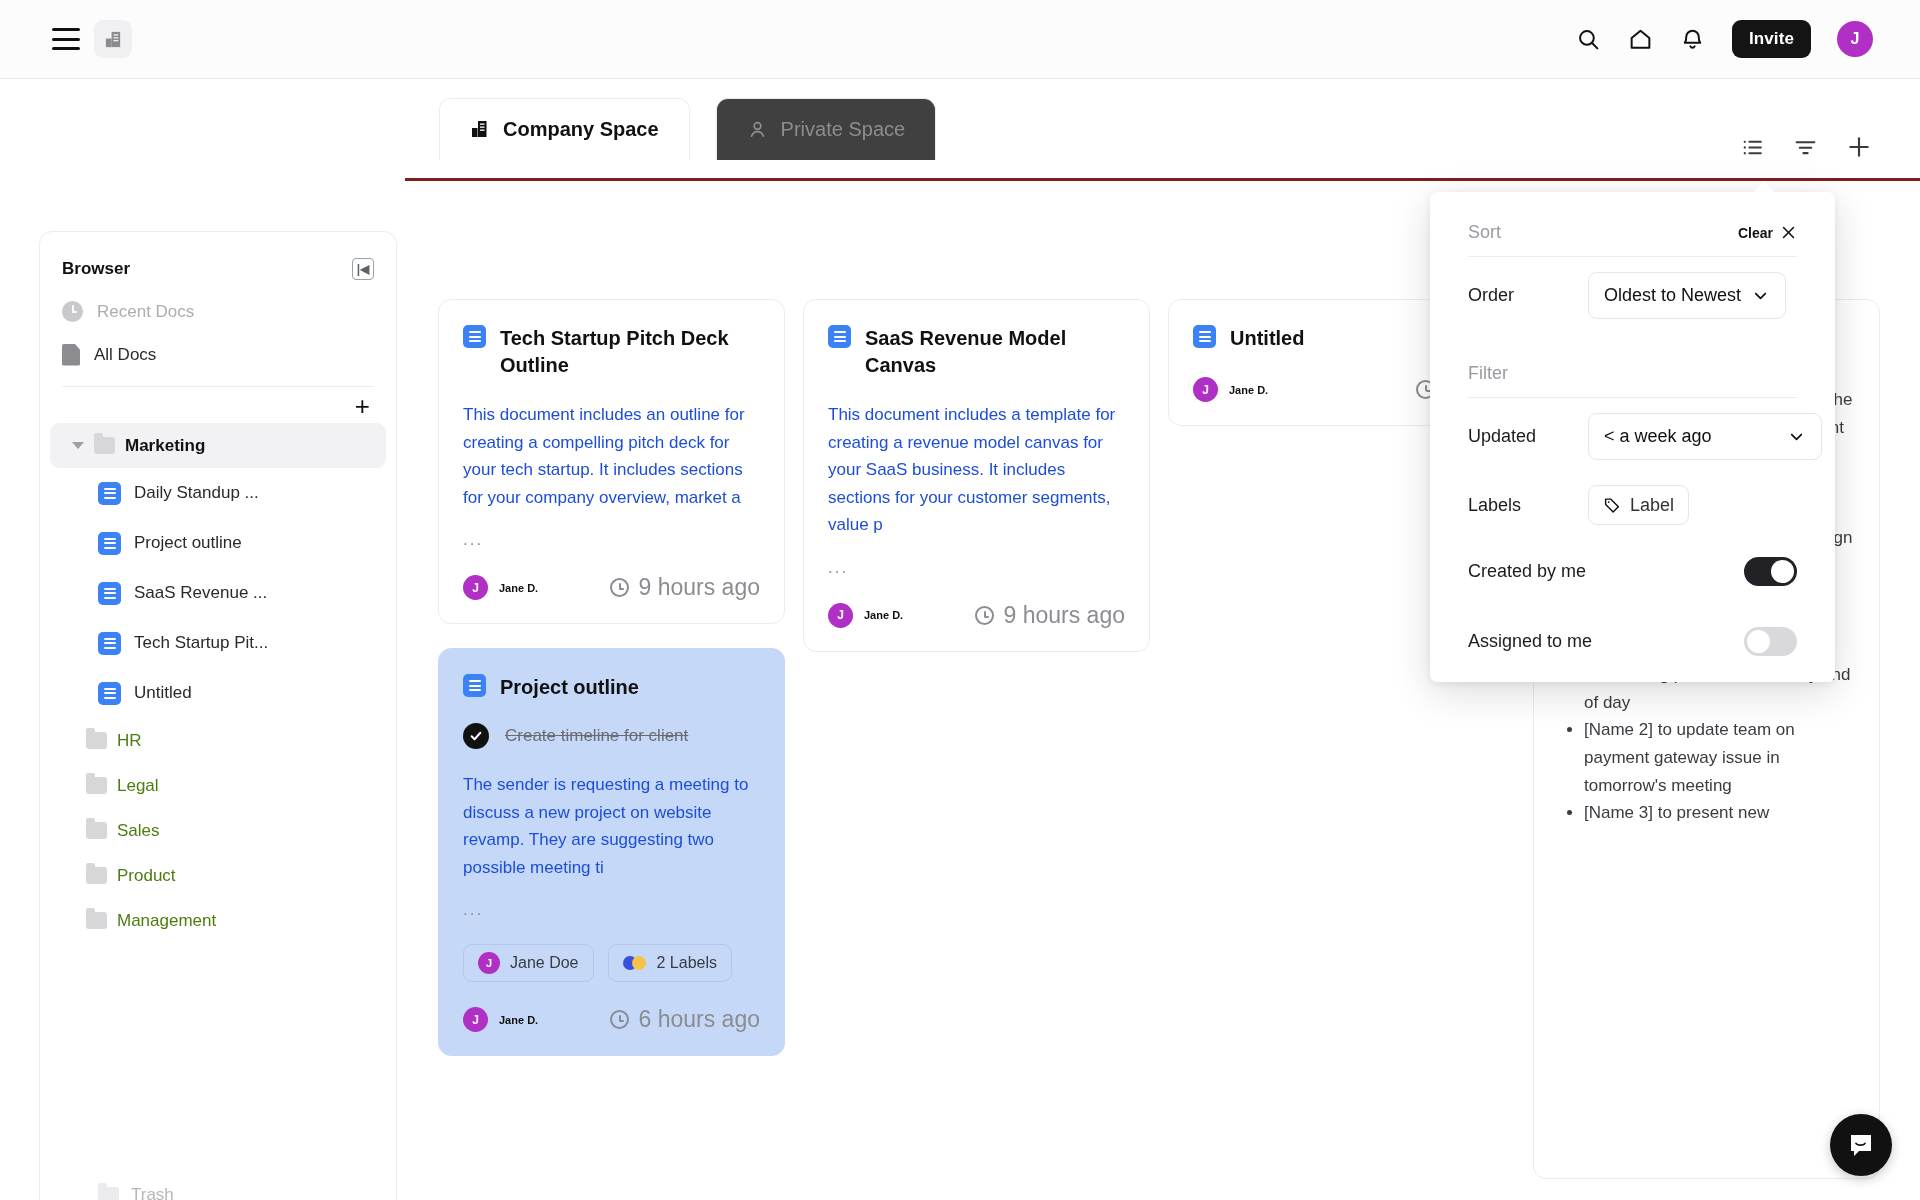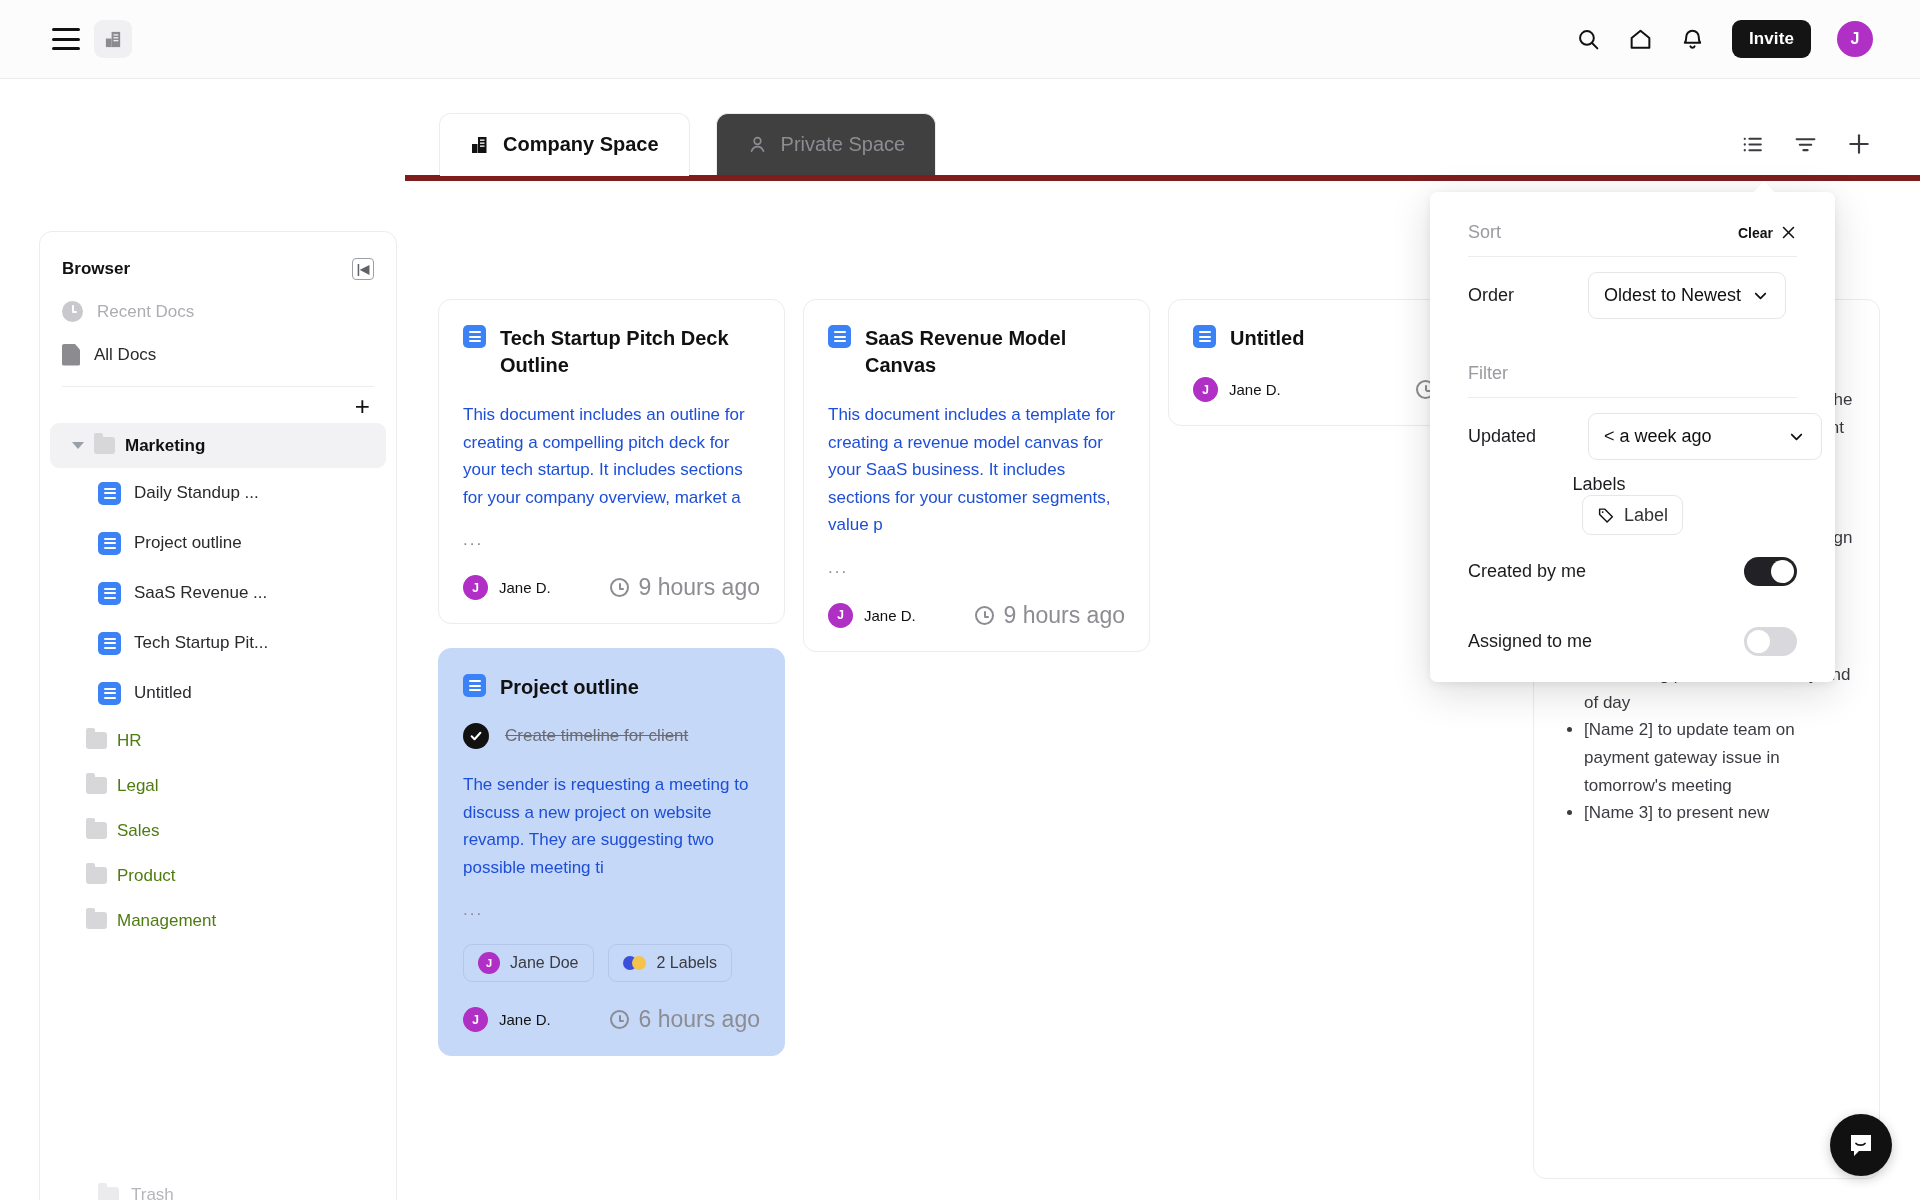--- a/index.html
+++ b/index.html
@@ -103,22 +103,22 @@
     display: flex; align-items: center; gap: 12px; padding-left: 58px; cursor: pointer;
     font-size: 17px; color: #b6b6bb;
   }
   .folder-icon.pale { background: #ebebee; }
   .folder-icon.pale::before { background: #ebebee; }
 
   
   .main { position: absolute; top: 79px; left: 405px; width: 1515px; height: 1121px; background: #ffffff; }
   .tabs-bar {
     position: absolute; top: 0; left: 0; width: 100%; height: 102px;
-    border-bottom: 6px solid #7f1d1d;
-    display: flex; align-items: flex-end;
+    border-bottom: 3px solid #7f1d1d;
+    display: flex; align-items: center;
   }
   .tab {
     display: flex; align-items: center; gap: 13px;
     height: 62px; padding: 0 30px; font-size: 20px;
     border: 1px solid #ececee; border-bottom: none;
     border-radius: 12px 12px 0 0; margin-left: 34px; cursor: pointer;
     position: relative; background: #404040; color: #8c8c92;
   }
   .tab:first-child { margin-left: 34px; }
   .tab + .tab { margin-left: 26px; }
@@ -142,21 +142,21 @@
   .card.selected { background: #c5d8f7; border-color: #c5d8f7; }
   .card-title-row { display: flex; align-items: flex-start; gap: 14px; }
   .card-title { font-size: 20px; font-weight: 700; color: #111; line-height: 1.35; }
   .card-body { margin-top: 22px; font-size: 17px; line-height: 1.62; color: #1d4ed8; }
   .card-ellipsis { margin-top: 19px; font-size: 17px; color: #8c8c92; letter-spacing: 2px; }
   .card-foot { margin-top: 24px; display: flex; align-items: center; }
   .avatar-sm {
     width: 25px; height: 25px; border-radius: 50%; background: #b02fc4; color: #fff;
     font-size: 12px; font-weight: 700; display: flex; align-items: center; justify-content: center; flex: none;
   }
-  .foot-name { margin-left: 11px; font-size: 15px; color: #111; }
+  .foot-name { margin-left: 11px; font-size: 11px; color: #111; font-weight: bold; }
   .foot-time { margin-left: auto; display: flex; align-items: center; gap: 10px; font-size: 23px; color: #8c8c92; }
   .clock-ring { width: 19px; height: 19px; border: 2px solid #8c8c92; border-radius: 50%; position: relative; flex: none; }
   .clock-ring::before { content:''; position:absolute; left:7px; top:3px; width:2px; height:6px; background:#8c8c92; border-radius:1px;}
   .clock-ring::after  { content:''; position:absolute; left:7.5px; top:8px; width:5px; height:2px; background:#8c8c92; border-radius:1px;}
 
   .task-row { display: flex; align-items: center; gap: 16px; margin-top: 22px; }
   .check {
     width: 26px; height: 26px; border-radius: 50%; background: #111; flex: none;
     display: flex; align-items: center; justify-content: center;
   }
@@ -572,21 +572,21 @@
   <div class="pop-row">
     <div class="pop-row-label">Updated</div>
     <div class="pop-select wide">
       <span>&lt; a week ago</span>
       <svg width="19" height="19" viewBox="0 0 24 24" fill="none" stroke="#111" stroke-width="2.2" stroke-linecap="round" stroke-linejoin="round">
           <polyline points="6 9.5 12 15.5 18 9.5"></polyline>
         </svg>
     </div>
   </div>
 
-  <div class="pop-row" style="height:62px;flex-direction:column;">
+  <div class="pop-row" style="height:62px;">
     <div class="pop-row-label">Labels</div>
     <div class="pop-chip">
       <svg width="18" height="18" viewBox="0 0 24 24" fill="none" stroke="#111" stroke-width="1.9" stroke-linejoin="round">
         <path d="M3.5 11.2V4.2h7l10 10-7 7z"></path>
           <circle cx="7.6" cy="8.1" r="1.25" fill="#111" stroke="none"></circle>
       </svg>
       <span>Label</span>
     </div>
   </div>
 

